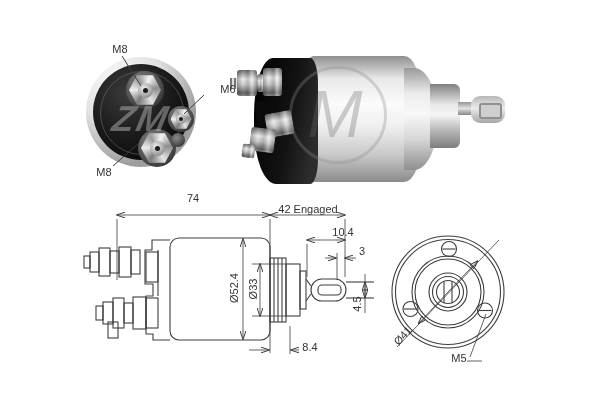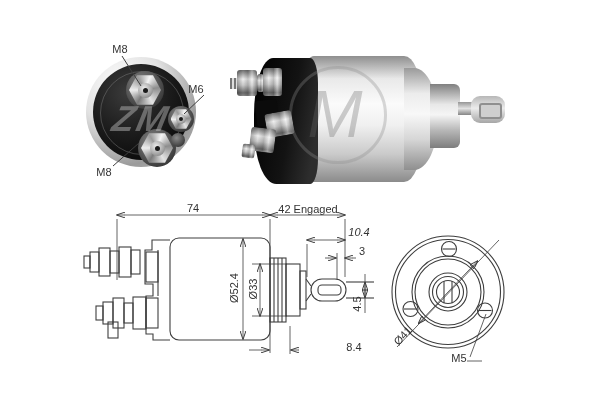--- a/index.html
+++ b/index.html
@@ -238,28 +238,28 @@
       <line x1="397" y1="347" x2="499" y2="240"></line>
       <line x1="448" y1="292" x2="418.5" y2="323.5" marker-end="url(#ae)"></line>
       <line x1="448" y1="292" x2="477.5" y2="261" marker-end="url(#ae)"></line>
 
       <line x1="486" y1="314" x2="470" y2="357"></line>
       <line x1="467" y1="361" x2="482" y2="361"></line>
     </g>
   </svg>
 
   <div class="dim-label" style="left:120px;top:49px;">M8</div>
-  <div class="dim-label" style="left:196px;top:89px;">M6</div>
+  <div class="dim-label" style="left:228px;top:89px;">M6</div>
   <div class="dim-label" style="left:104px;top:172px;">M8</div>
 
-  <div class="dim-label" style="left:193px;top:208px;">74</div>
+  <div class="dim-label" style="left:193px;top:198px;">74</div>
   <div class="dim-label" style="left:308px;top:209px;">42 Engaged</div>
-  <div class="dim-label" style="left:359px;top:232px;font-style:italic;">10.4</div>
+  <div class="dim-label" style="left:343px;top:232px;">10.4</div>
   <div class="dim-label" style="left:362px;top:251px;">3</div>
   <div class="dim-label rot90" style="left:357px;top:304px;">4.5</div>
-  <div class="dim-label" style="left:310px;top:347px;margin-left:44px;">8.4</div>
+  <div class="dim-label" style="left:310px;top:347px;">8.4</div>
   <div class="dim-label rot90" style="left:234px;top:288px;">Ø52.4</div>
   <div class="dim-label rot90" style="left:253px;top:289px;">Ø33</div>
 
   <div class="dim-label rot41" style="left:403px;top:336px;">Ø41</div>
   <div class="dim-label" style="left:459px;top:358px;">M5</div>
 
 </div>
 
 </body></html>

